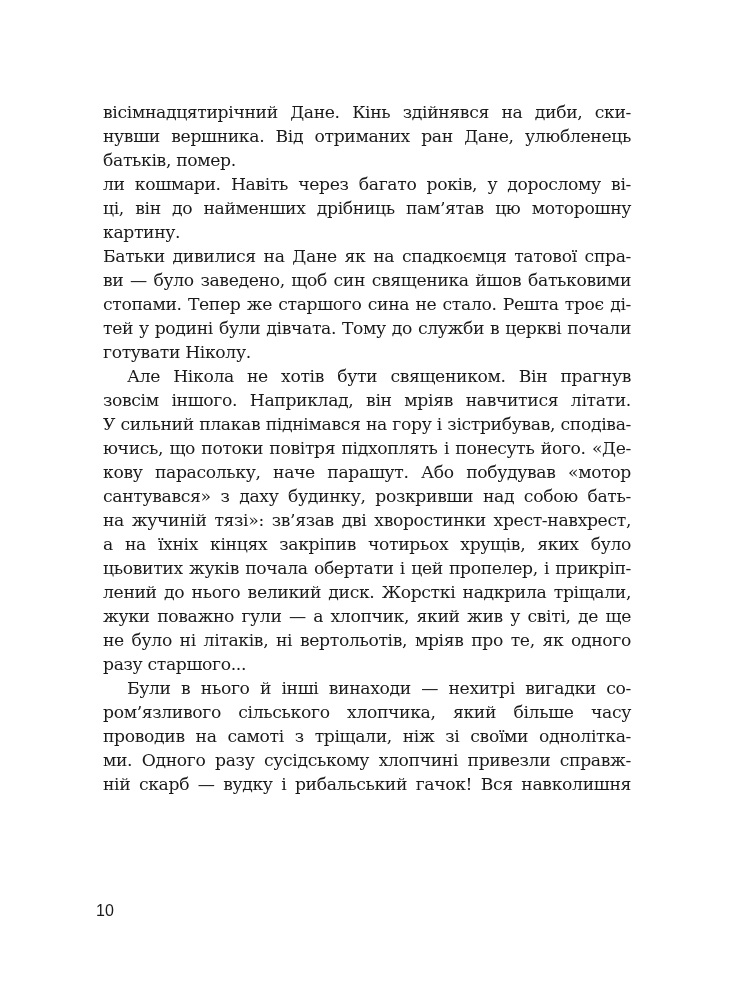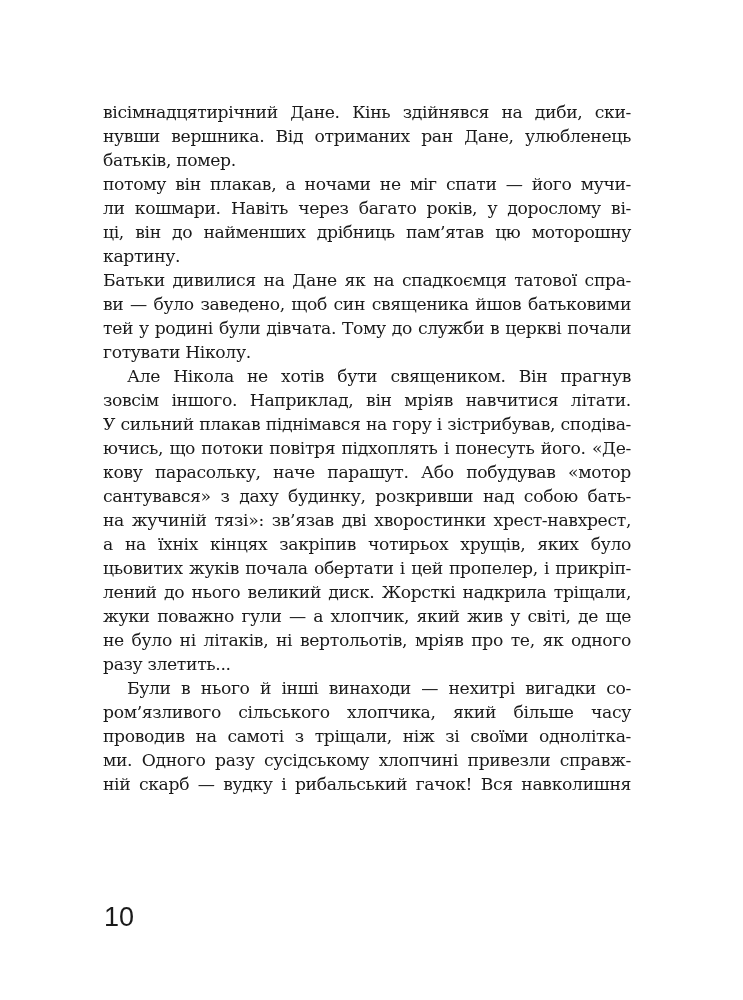--- a/index.html
+++ b/index.html
@@ -8,60 +8,60 @@
   .text-block {
     position: absolute; left: 103px; top: 100px; width: 528px;
     font-family: "DejaVu Serif", "Liberation Serif", serif;
     font-size: 17.2px; line-height: 24px; color: #1a1a1a;
     letter-spacing: -0.35px;
   }
   .line { display: block; white-space: nowrap; text-align: justify; text-align-last: justify; height: 24px; }
   .line.last { text-align-last: left; }
   .line.indent { padding-left: 24px; }
   .page-number {
-    position: absolute; left: 104px; top: 902px;
-    font-family: "Liberation Sans", sans-serif; font-size: 27px; color: #1a1a1a;
+    position: absolute; left: 96px; top: 902px;
+    font-family: "Liberation Sans", sans-serif; font-size: 16px; color: #1a1a1a;
   }
 </style>
 </head>
 <body>
 
 <div class="page">
   <div class="text-block" id="text-block">
       <div>
         <span class="line">вісімнадцятирічний Дане. Кінь здійнявся на диби, ски-</span>
         <span class="line">нувши вершника. Від отриманих ран Дане, улюбленець</span>
         <span class="line last">батьків, помер.</span>
       </div>
       <div>
-        <span class="line">потому він плакав, а ночами не міг спати — його мучи-</span>
         <span class="line">ли кошмари. Навіть через багато років, у дорослому ві-</span>
         <span class="line">ці, він до найменших дрібниць пам’ятав цю моторошну</span>
         <span class="line last">картину.</span>
       </div>
       <div>
         <span class="line">Батьки дивилися на Дане як на спадкоємця татової спра-</span>
         <span class="line">ви — було заведено, щоб син священика йшов батьковими</span>
+        <span class="line">стопами. Тепер же старшого сина не стало. Решта троє ді-</span>
         <span class="line">тей у родині були дівчата. Тому до служби в церкві почали</span>
         <span class="line last">готувати Ніколу.</span>
       </div>
       <div>
         <span class="line indent">Але Нікола не хотів бути священиком. Він прагнув</span>
         <span class="line">зовсім іншого. Наприклад, він мріяв навчитися літати.</span>
         <span class="line">У сильний плакав піднімався на гору і зістрибував, сподіва-</span>
         <span class="line">ючись, що потоки повітря підхоплять і понесуть його. «Де-</span>
         <span class="line">кову парасольку, наче парашут. Або побудував «мотор</span>
         <span class="line">сантувався» з даху будинку, розкривши над собою бать-</span>
         <span class="line">на жучиній тязі»: зв’язав дві хворостинки хрест-навхрест,</span>
         <span class="line">а на їхніх кінцях закріпив чотирьох хрущів, яких було</span>
         <span class="line">цьовитих жуків почала обертати і цей пропелер, і прикріп-</span>
         <span class="line">лений до нього великий диск. Жорсткі надкрила тріщали,</span>
         <span class="line">жуки поважно гули — а хлопчик, який жив у світі, де ще</span>
         <span class="line">не було ні літаків, ні вертольотів, мріяв про те, як одного</span>
-        <span class="line last">разу злетить...</span>
+        <span class="line last">разу старшого...</span>
       </div>
       <div>
         <span class="line indent">Були в нього й інші винаходи — нехитрі вигадки со-</span>
         <span class="line">ром’язливого сільського хлопчика, який більше часу</span>
         <span class="line">проводив на самоті з тріщали, ніж зі своїми однолітка-</span>
         <span class="line">ми. Одного разу сусідському хлопчині привезли справж-</span>
         <span class="line">ній скарб — вудку і рибальський гачок! Вся навколишня</span>
       </div>
     </div>
   <div class="page-number">10</div>

